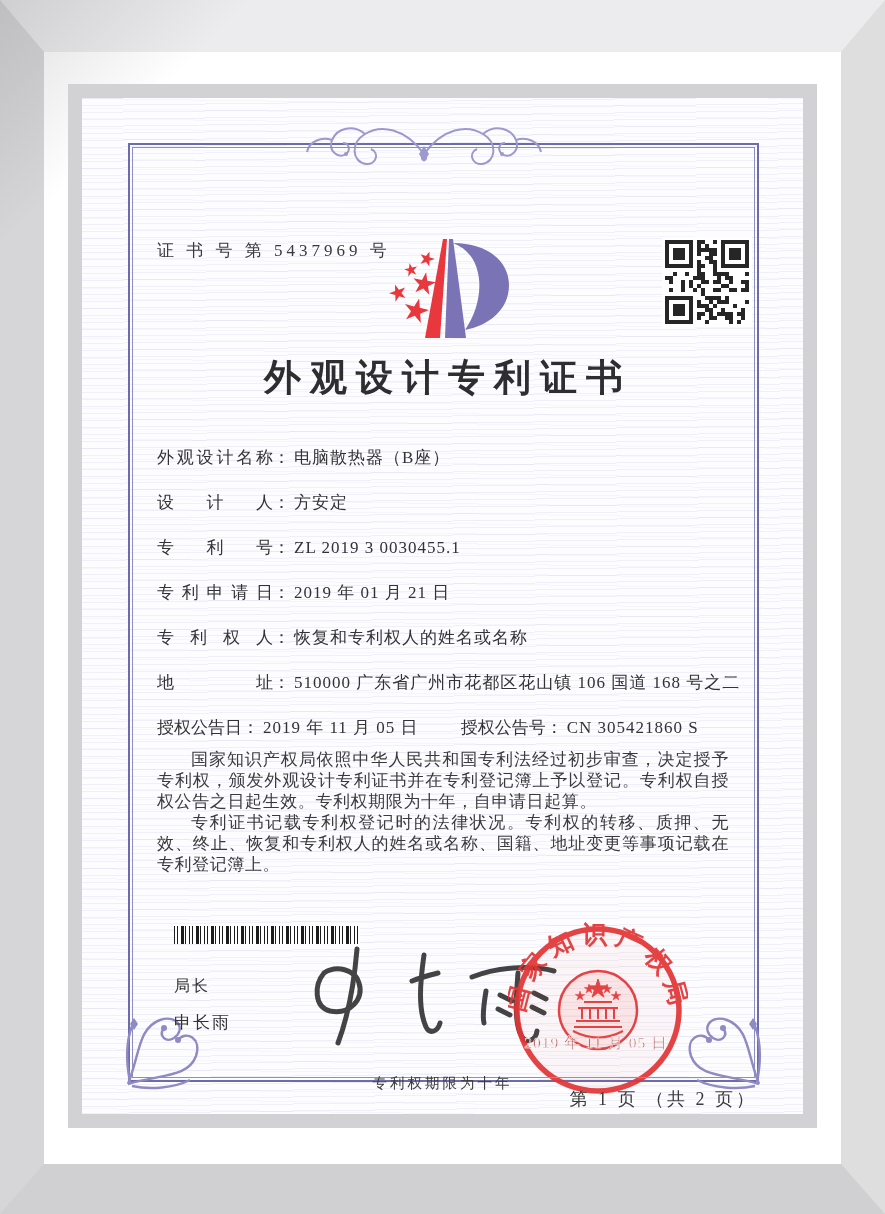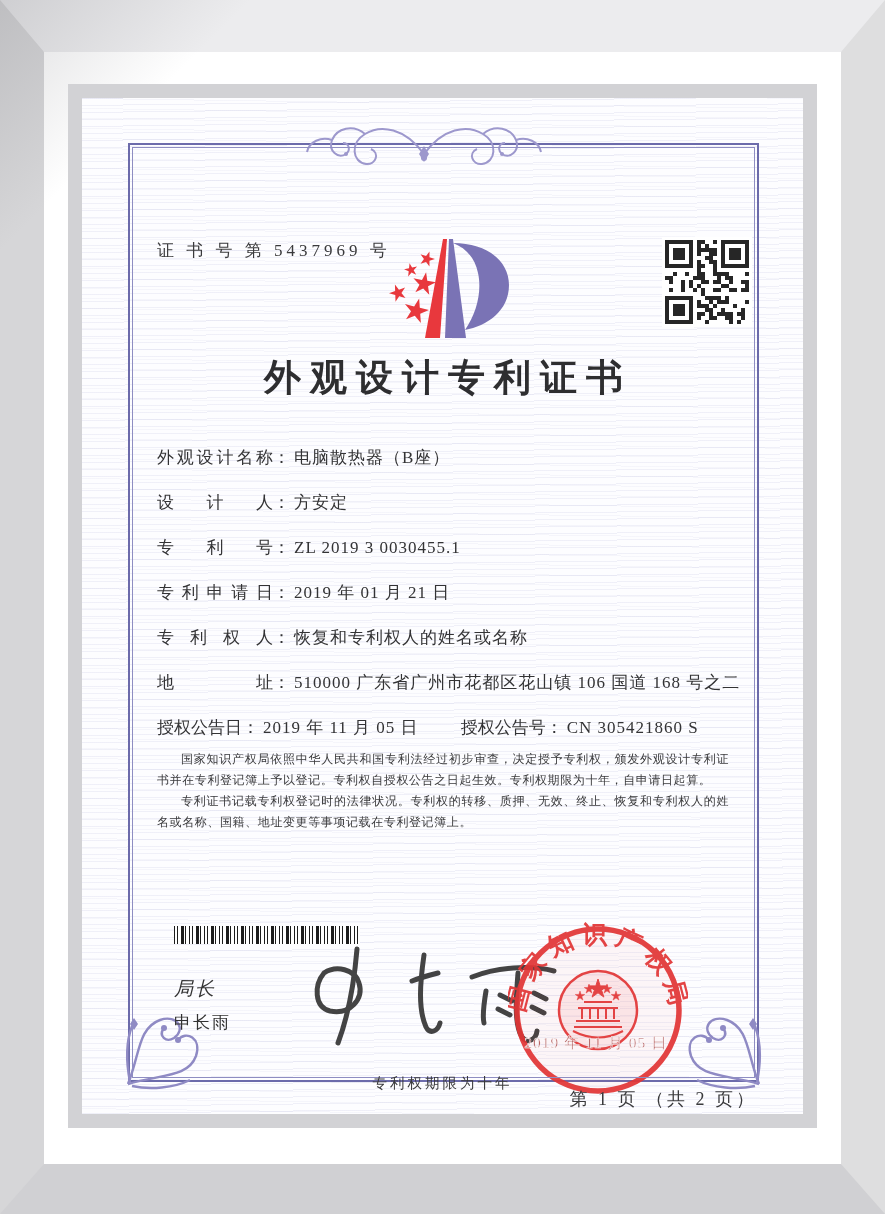--- a/index.html
+++ b/index.html
@@ -43,28 +43,28 @@
     font-size:37px;font-weight:bold;letter-spacing:9px;text-indent:9px;color:#2e2e30;}
 
   .fields{position:absolute;left:27px;right:18px;top:242px;font-size:17px;color:#333335;}
   .frow{height:45px;line-height:45px;white-space:nowrap;}
   .flabel{display:inline-block;width:116px;text-align:justify;text-align-last:justify;vertical-align:top;}
   .fcolon{display:inline-block;margin-right:4px;}
   .fvalue{letter-spacing:1px;text-align:right;}
   .grant .g2{margin-left:42px;}
 
   .paras{position:absolute;left:27px;right:28px;top:556px;
-    font-size:12px;line-height:21px;color:#3a3a3c;text-align:justify;letter-spacing:0.6px;}
+    font-size:17px;line-height:21px;color:#3a3a3c;text-align:justify;letter-spacing:0.6px;}
   .paras p{margin:0;text-indent:2em;}
 
   .barcode{position:absolute;left:44px;top:733px;width:186px;height:18px;
     background:repeating-linear-gradient(90deg,
       #1c1c1c 0 1.5px,#fff 1.5px 3px,#1c1c1c 3px 4px,#fff 4px 7.5px,
       #1c1c1c 7.5px 10px,#fff 10px 11px,#1c1c1c 11px 12.5px,#fff 12.5px 15px);}
-  .sig-title{position:absolute;left:44px;top:783px;font-size:19px;letter-spacing:2px;color:#333;font-style:italic;}
+  .sig-title{position:absolute;left:44px;top:783px;font-size:16px;letter-spacing:2px;color:#333;}
   .sig-name{position:absolute;left:44px;top:818px;font-size:17px;letter-spacing:2px;color:#333;}
   .signature{position:absolute;left:142px;top:750px;}
   .seal{position:absolute;left:378px;top:725px;}
 
   .page-num{position:absolute;left:0;right:0;top:894px;text-align:right;
     font-size:18px;letter-spacing:3px;color:#3a3a3c;}
   .back-note{position:absolute;left:0;right:0;top:976px;text-align:center;
     font-size:14.5px;letter-spacing:3px;color:#3a3a3c;}
 
   

